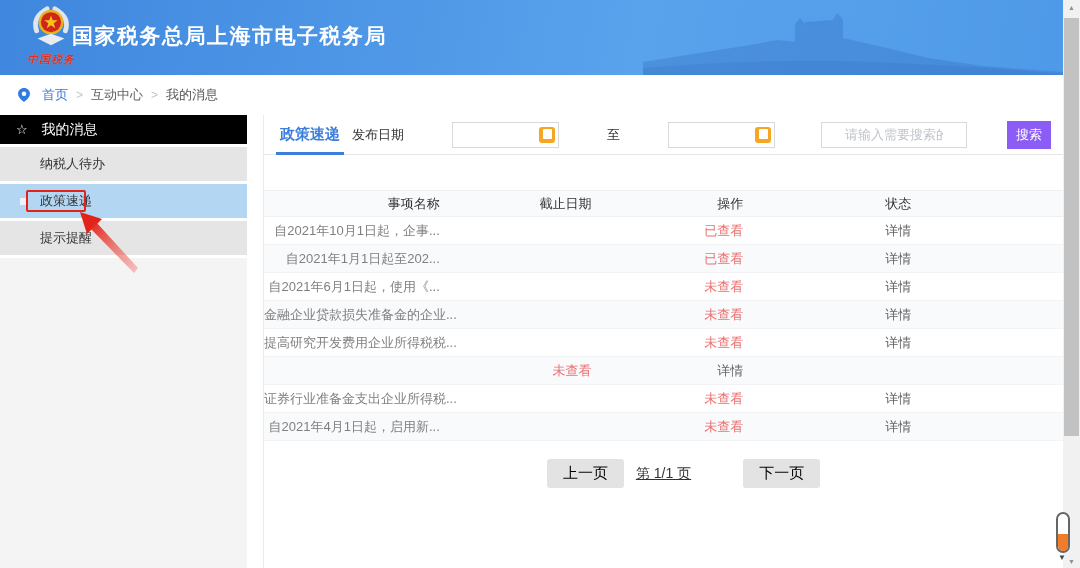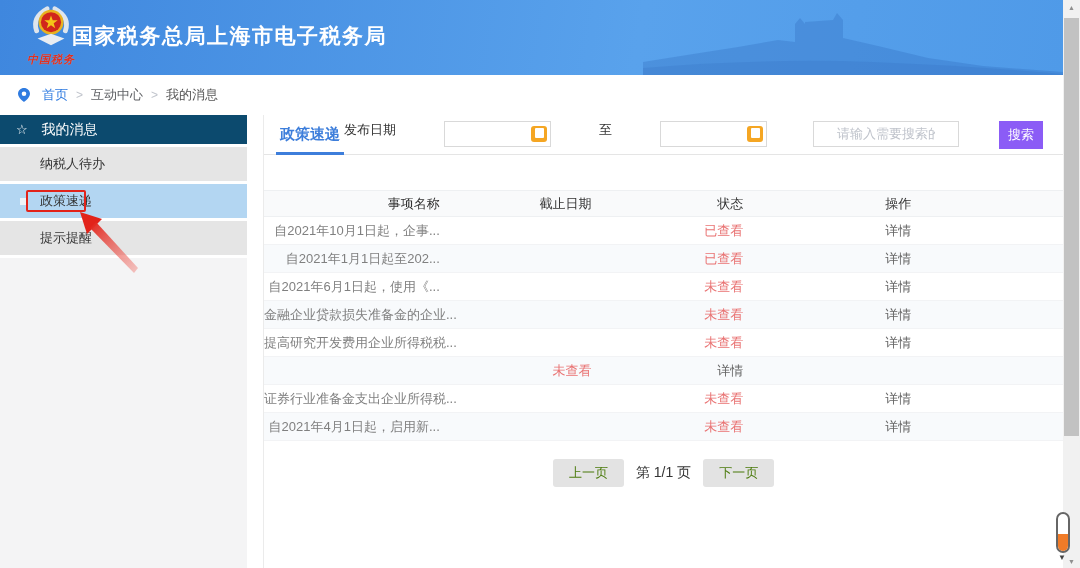--- a/index.html
+++ b/index.html
@@ -20,34 +20,34 @@
   .crumb-home { color:#2f7be0; margin-left:12px; cursor:pointer; text-decoration:none; }
   .crumb-sep { color:#c0c4cc; margin:0 8px; font-size:12px; }
   .crumb { color:#606266; }
   .crumb-current { color:#555; }
 
   
   .body-area { position:absolute; left:0; top:115px; width:1063px; height:453px; display:flex; }
 
   
   .sidebar { width:247px; display:flex; flex-direction:column; }
-  .side-header { height:29px; line-height:29px; background:#0c4a6e; color:#fff; font-size:14px; padding-left:16px; cursor:pointer; }
+  .side-header { height:29px; line-height:29px; background:#000000; color:#fff; font-size:14px; padding-left:16px; cursor:pointer; }
   .side-header .star { margin-right:10px; font-size:13px; }
   .side-item { height:34px; line-height:34px; margin-top:3px; background:#e5e5e5; color:#333;
     font-size:13px; padding-left:40px; cursor:pointer; position:relative; }
   .side-item.active { background:#b3d6f2; }
   .side-item .bullet { position:absolute; left:20px; top:14px; width:7px; height:7px; background:#eef3f8; }
   .side-filler { flex:1; margin-top:3px; background:#f4f4f5; }
 
   
   .content { flex:1; margin-left:16px; border-left:1px solid #ebebeb; background:#fff; }
   .toolbar { height:40px; border-bottom:1px solid #e5e5e5; display:flex; align-items:center; }
   .tab { margin-left:12px; padding:0 4px; height:40px; line-height:37px; color:#3d7edb; font-size:15px;
     font-weight:bold; border-bottom:3px solid #3d7edb; cursor:pointer; }
-  .filters { margin-left:auto; margin-right:20px; display:flex; align-items:flex-start; font-size:13px; color:#333;gap:40px; }
+  .filters { margin-left:auto; margin-right:12px; display:flex; align-items:center; font-size:13px; color:#333;gap:40px; }
   .filters .flabel { margin-right:8px; }
   .date-wrap { position:relative; width:107px; height:26px; margin-right:6px; }
   .date-wrap input { width:100%; height:100%; border:1px solid #d9d9d9; padding:0 24px 0 6px; font-size:12px; outline:none; }
   .cal-icon { position:absolute; right:4px; top:5px; width:16px; height:16px; background:#f5a623; border-radius:3px;
     display:flex; align-items:center; justify-content:center; cursor:pointer; }
   .cal-icon::before { content:""; width:9px; height:8px; background:#fff; border-radius:1px;
     box-shadow:0 -2px 0 0 #fff; display:block; }
   .to-label { margin:0 8px 0 2px; }
   .search-input { width:146px; height:26px; border:1px solid #d9d9d9; padding:0 23px; font-size:13px; outline:none; margin-right:0; }
   .search-input::placeholder { color:#bfc3cb; }
@@ -58,22 +58,22 @@
   .thead, .trow { display:grid; grid-template-columns:22% 19% 19% 21% 19%; align-items:center; text-align:right; }
   .thead { height:27px; background:#f9fafb; border-top:1px solid #eef0f2; border-bottom:1px solid #eef0f2; color:#333; }
   .trow { height:28px; border-bottom:1px solid #f2f3f5; color:#808080; }
   .trow:nth-child(even) { background:#f8fafc; }
   .trow .c-name { white-space:nowrap; overflow:visible; }
   .trow .c-status { color:#e97373; }
   .trow .c-action { color:#666; cursor:pointer; }
 
   
   .pagination { margin-top:18px; display:flex; align-items:center; justify-content:center; }
-  .pg-btn { background:#e3e3e3; color:#4d7c0f; border:none; border-radius:3px; padding:5px 16px; font-size:13px; cursor:pointer; }
-  .pg-info { margin:0 12px; color:#333; font-size:14px; }
+  .pg-btn { background:#e3e3e3; color:#000000; border:none; border-radius:3px; padding:5px 16px; font-size:15px; cursor:pointer;margin-left:40px; }
+  .pg-info { margin:0 12px; color:#333; font-size:14px;text-decoration:underline; }
 
   
   .scrollbar { position:absolute; right:0; top:0; width:17px; height:568px; background:#f1f1f1; }
   .sb-arrow { position:absolute; left:0; width:17px; text-align:center; color:#8f8f8f; font-size:7px; cursor:pointer; }
   .sb-up { top:4px; } .sb-down { bottom:3px; }
   .sb-thumb { position:absolute; left:1px; top:18px; width:15px; height:418px; background:#c2c2c2; cursor:pointer; }
 
   
   .autoscroll { position:absolute; left:1056px; top:512px; width:14px; height:41px; border:2px solid #666;
     border-radius:8px; background:#fff; overflow:hidden; }
@@ -153,22 +153,22 @@
           </div>
           <input class="search-input" type="text" placeholder="请输入需要搜索的内容" style="">
           <button class="search-btn">搜索</button>
         </div>
       </div>
 
       <div class="table">
         <div class="thead" id="table-head">
             <span>事项名称</span>
             <span>截止日期</span>
+            <span>操作</span>
             <span>状态</span>
-            <span>操作</span>
             <span></span>
           </div>
         <div id="table-body">
             <div class="trow">
               <span class="c-name">自2021年10月1日起，企事...</span>
               <span class="c-deadline"></span>
               <span class="c-status">已查看</span>
               <span class="c-action">详情</span>
               <span></span>
             </div>

